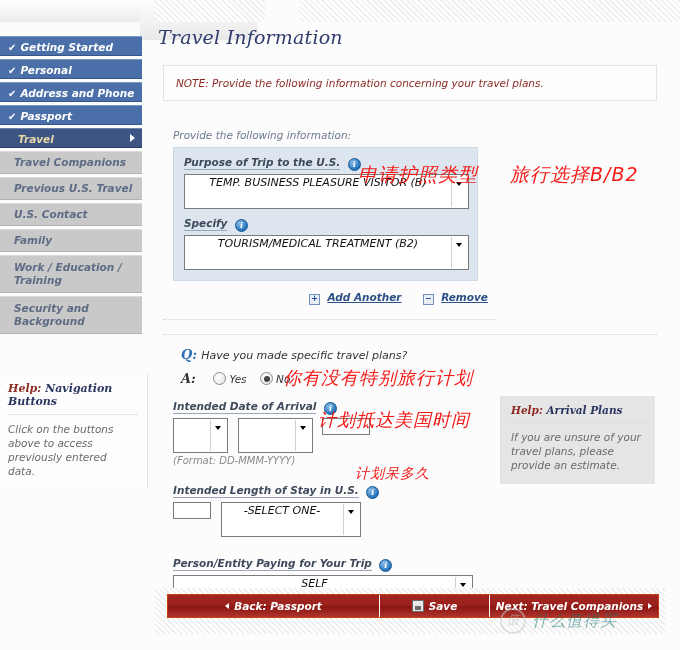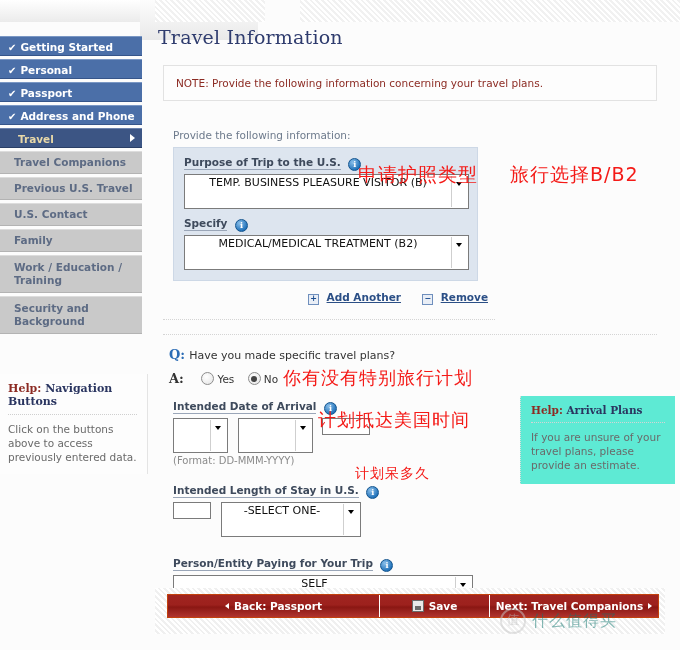--- a/index.html
+++ b/index.html
@@ -14,20 +14,21 @@
     font-size: 11px;
     color: #333;
     overflow: hidden;
     position: relative;
   }
   #page {
     position: relative;
     width: 680px;
     height: 650px;
     background: #fcfcfc;
+    font-style: italic;
   }
 
   
   .top-strip {
     position: absolute;
     top: 0;
     height: 22px;
     background:
       repeating-linear-gradient(45deg,
         #ffffff 0px, #ffffff 2px,
@@ -273,21 +274,21 @@
     margin-left: 18px;
   }
 
   .dotted-div {
     border-bottom: 1px dotted #d4d4d4;
     margin: 14px 8px 0 8px;
   }
   .dotted-div.short { margin-right: 170px; }
 
   
-  #qa-block { margin: 12px 8px 0 14px; }
+  #qa-block { margin: 12px 8px 0 26px; }
   .q-row { font-size: 11px; color: #333; margin-bottom: 9px; }
   .qa-letter {
     color: #2b6cb5;
     font-weight: bold;
     font-size: 13px;
     font-family: "DejaVu Serif", "Liberation Serif", serif;
     margin-right: 4px;
   }
   .qa-letter.a { color: #333; }
   .radio {
@@ -310,26 +311,26 @@
   }
   .radio-lbl { font-size: 10.5px; color: #333; }
 
   
   #arrival-block { margin: 14px 8px 0 18px; width: 320px; }
   .fmt-note { color: #8a8a8a; font-size: 10px; margin-top: 2px; }
 
   
   #right-help {
     position: absolute;
-    left: 520px;
+    left: 500px;
     top: 396px;
     width: 155px;
     box-sizing: border-box;
     padding: 8px 10px 12px 10px;
-    background: #5eead4;
+    background: #e5e5e5;
     border-left: 1px dotted #dcdcdc;
   }
   #right-help .hr-title {
     font-family: "DejaVu Serif", "Liberation Serif", serif;
     font-size: 10.5px;
     font-weight: bold;
     color: #2a3560;
     padding-bottom: 6px;
     border-bottom: 1px dotted #d4d4d4;
     margin-bottom: 7px;
@@ -463,24 +464,24 @@
   <div class="top-strip b"></div>
 
   <div id="sidebar">
     <div class="nav-main">
       <span class="chk">✔</span><span>Getting Started</span>
     </div>
     <div class="nav-main">
       <span class="chk">✔</span><span>Personal</span>
     </div>
     <div class="nav-main">
+      <span class="chk">✔</span><span>Address and Phone</span>
+    </div>
+    <div class="nav-main">
       <span class="chk">✔</span><span>Passport</span>
-    </div>
-    <div class="nav-main">
-      <span class="chk">✔</span><span>Address and Phone</span>
     </div>
     <div class="nav-main current">
       <span>Travel</span>
       <span class="arrow"></span>
     </div>
 
     <div class="nav-sub">
       <span>Travel Companions</span>
     </div>
     <div class="nav-sub">
@@ -528,21 +529,21 @@
           <span class="arrow-box"></span>
         </div>
 
         <div class="spacer8"></div>
 
         <div class="lbl-row">
           <span class="field-label">Specify</span>
           <span class="info-icon">i</span>
         </div>
         <div class="sel w285">
-          <span>MEDICAL/MEDICAL TREATMENT (B2)</span>
+          <span>TOURISM/MEDICAL TREATMENT (B2)</span>
           <span class="arrow-box"></span>
         </div>
       </div>
 
       <div class="link-row">
         <span class="plusminus">+</span>
         <a>Add Another</a>
         <span class="plusminus">−</span>
         <a>Remove</a>
       </div>

